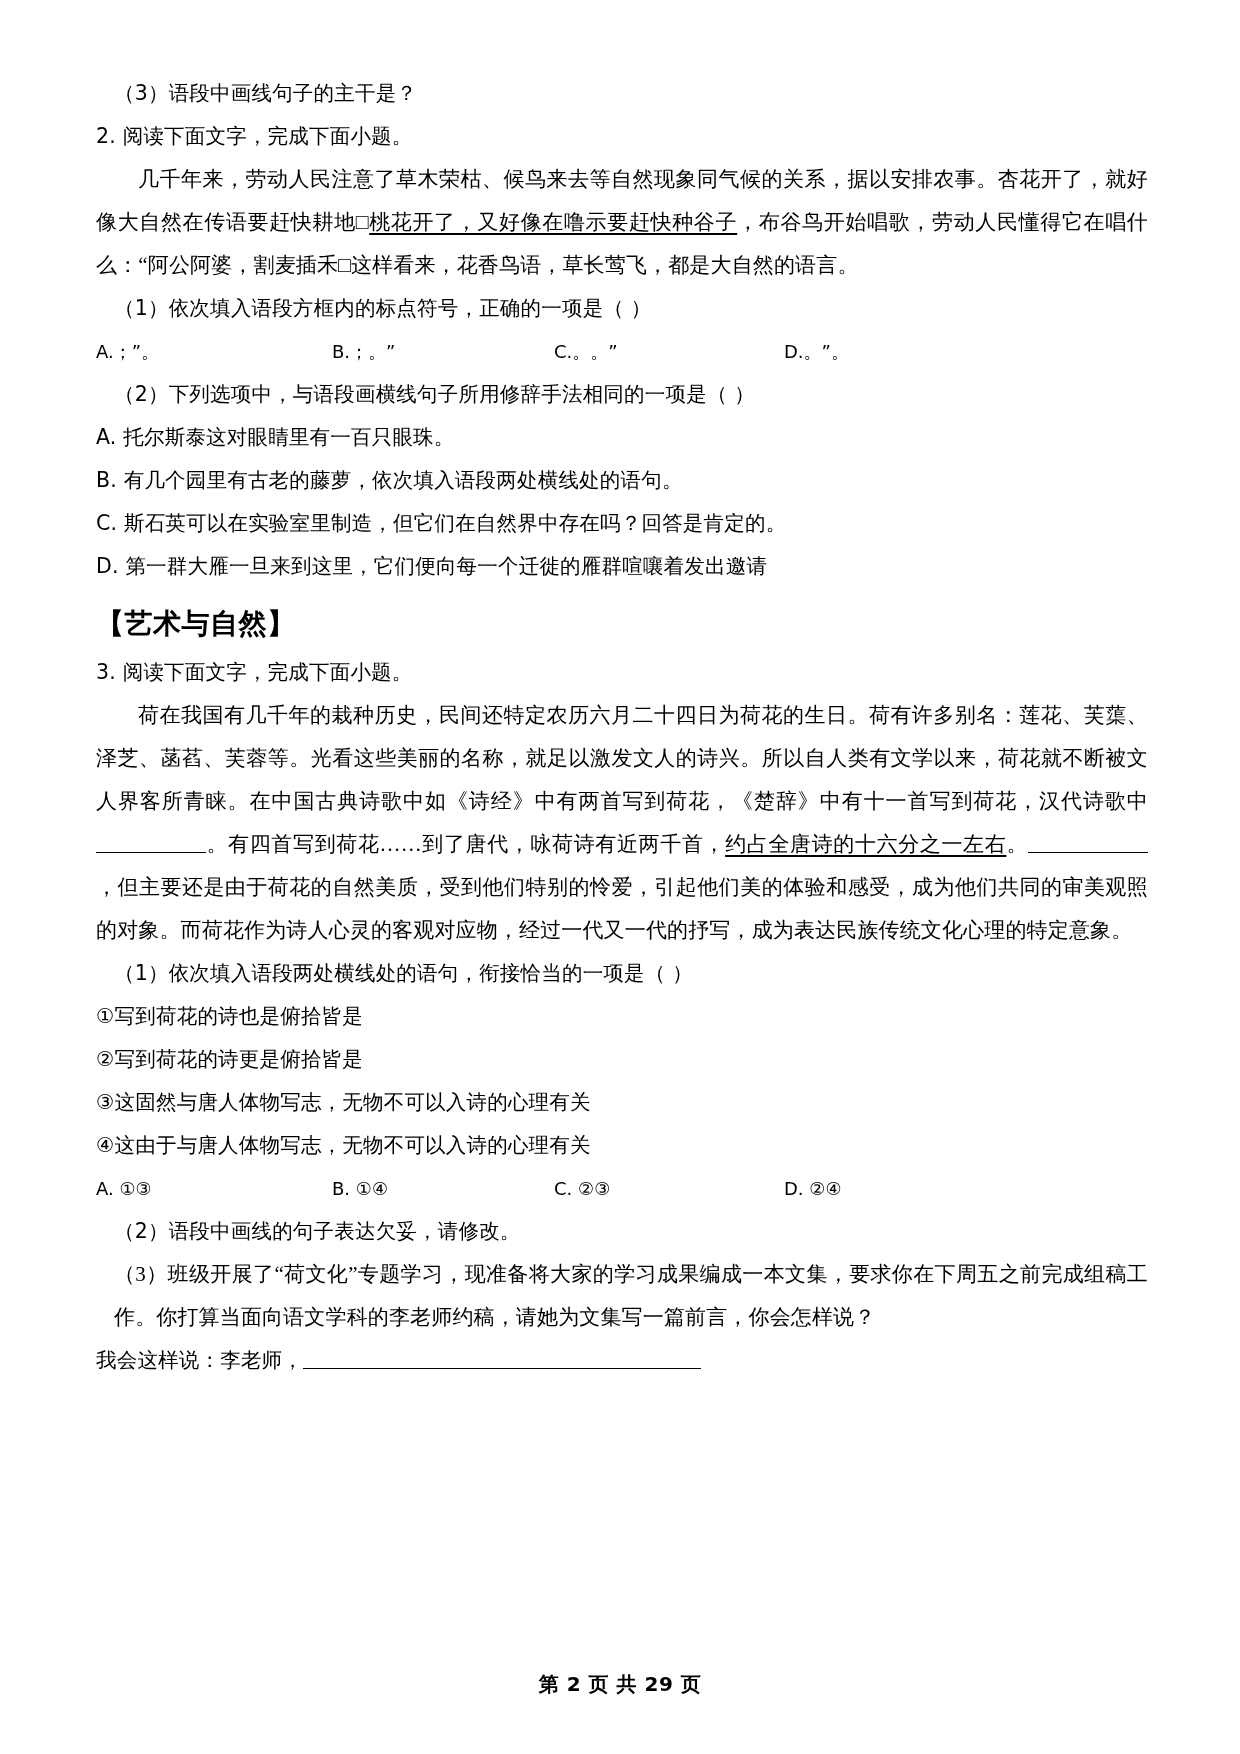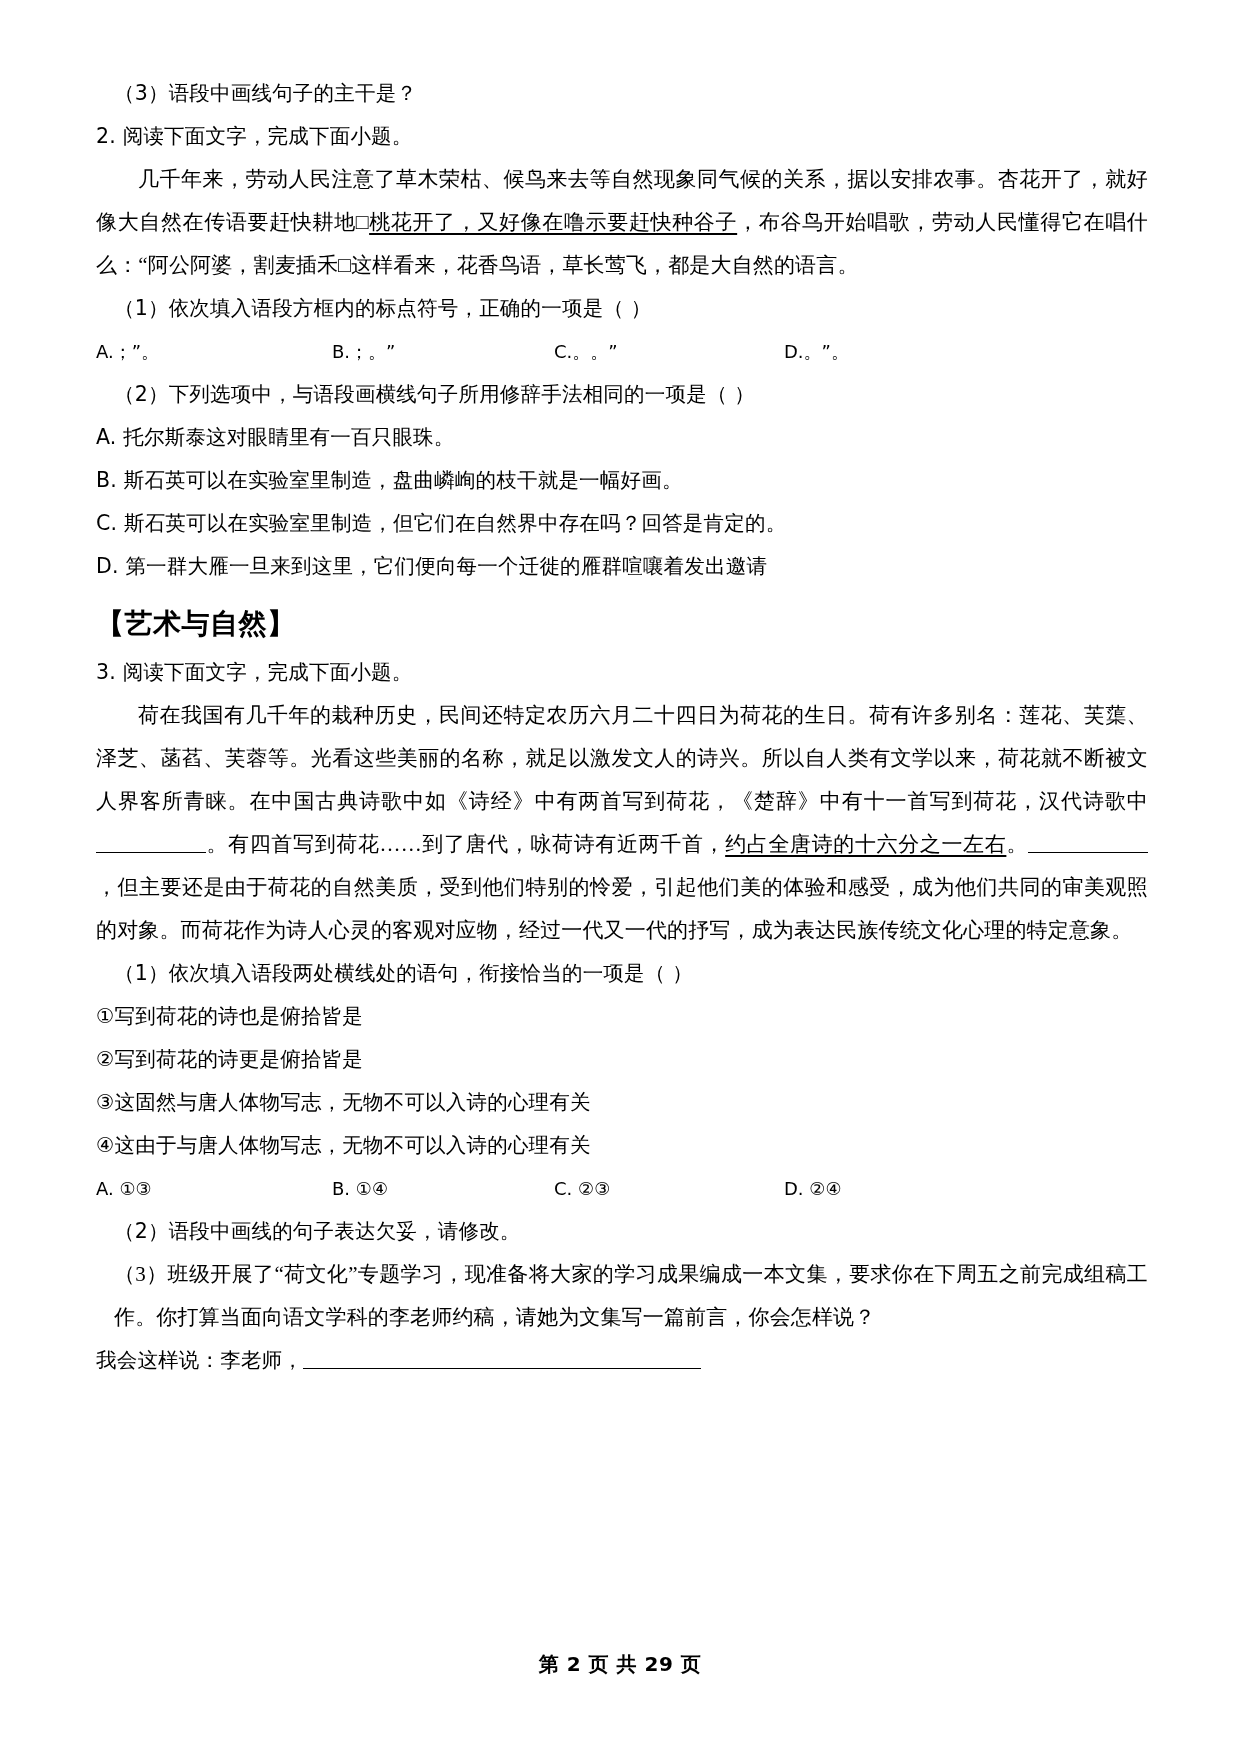--- a/index.html
+++ b/index.html
@@ -72,21 +72,21 @@
     height: 0.95em;
     vertical-align: -2px;
   }
   .bl-short { width: 110px; }
   .bl-mid   { width: 120px; }
   .bl-long  { width: 398px; }
   .footer {
     position: absolute;
     left: 0;
     right: 0;
-    bottom: 76px;
+    bottom: 56px;
     text-align: center;
     font-size: 20px;
     letter-spacing: 0.5px;
     font-weight: 600;
   }
 </style>
 </head>
 <body>
 
 <div class="page">
@@ -101,21 +101,21 @@
 
   <div class="line q-stem">（1）依次填入语段方框内的标点符号，正确的一项是（  ）</div>
 
   <div class="opt-row">
     <span class="opt opt-w1">A.；”。</span><span class="opt opt-w2">B.；。”</span><span class="opt opt-w3">C.。。”</span><span class="opt">D.。”。</span>
   </div>
 
   <div class="line q-stem">（2）下列选项中，与语段画横线句子所用修辞手法相同的一项是（  ）</div>
 
   <div class="line">A. 托尔斯泰这对眼睛里有一百只眼珠。</div>
-  <div class="line">B. 斯石英可以在实验室里制造，盘曲嶙峋的枝干就是一幅好画。</div>
+  <div class="line">B. 有几个园里有古老的藤萝，依次填入语段两处横线处的语句。</div>
   <div class="line">C. 斯石英可以在实验室里制造，但它们在自然界中存在吗？回答是肯定的。</div>
   <div class="line">D. 第一群大雁一旦来到这里，它们便向每一个迁徙的雁群喧嚷着发出邀请</div>
 
   <div class="section-head">【艺术与自然】</div>
 
   <div class="line">3. 阅读下面文字，完成下面小题。</div>
 
   <div class="para indent2">
     <span>荷在我国有几千年的栽种历史，民间还特定农历六月二十四日为荷花的生日。荷有许多别名：莲花、芙蕖、泽芝、菡萏、芙蓉等。光看这些美丽的名称，就足以激发文人的诗兴。所以自人类有文学以来，荷花就不断被文人界客所青睐。在中国古典诗歌中如《诗经》中有两首写到荷花，《楚辞》中有十一首写到荷花，汉代诗歌中</span><span class="blank-line bl-short"></span><span>。有四首写到荷花……到了唐代，咏荷诗有近两千首，</span><span class="u">约占全唐诗的十六分之一左右</span><span>。</span><span class="blank-line bl-mid"></span><span>，但主要还是由于荷花的自然美质，受到他们特别的怜爱，引起他们美的体验和感受，成为他们共同的审美观照的对象。而荷花作为诗人心灵的客观对应物，经过一代又一代的抒写，成为表达民族传统文化心理的特定意象。</span>
   </div>

